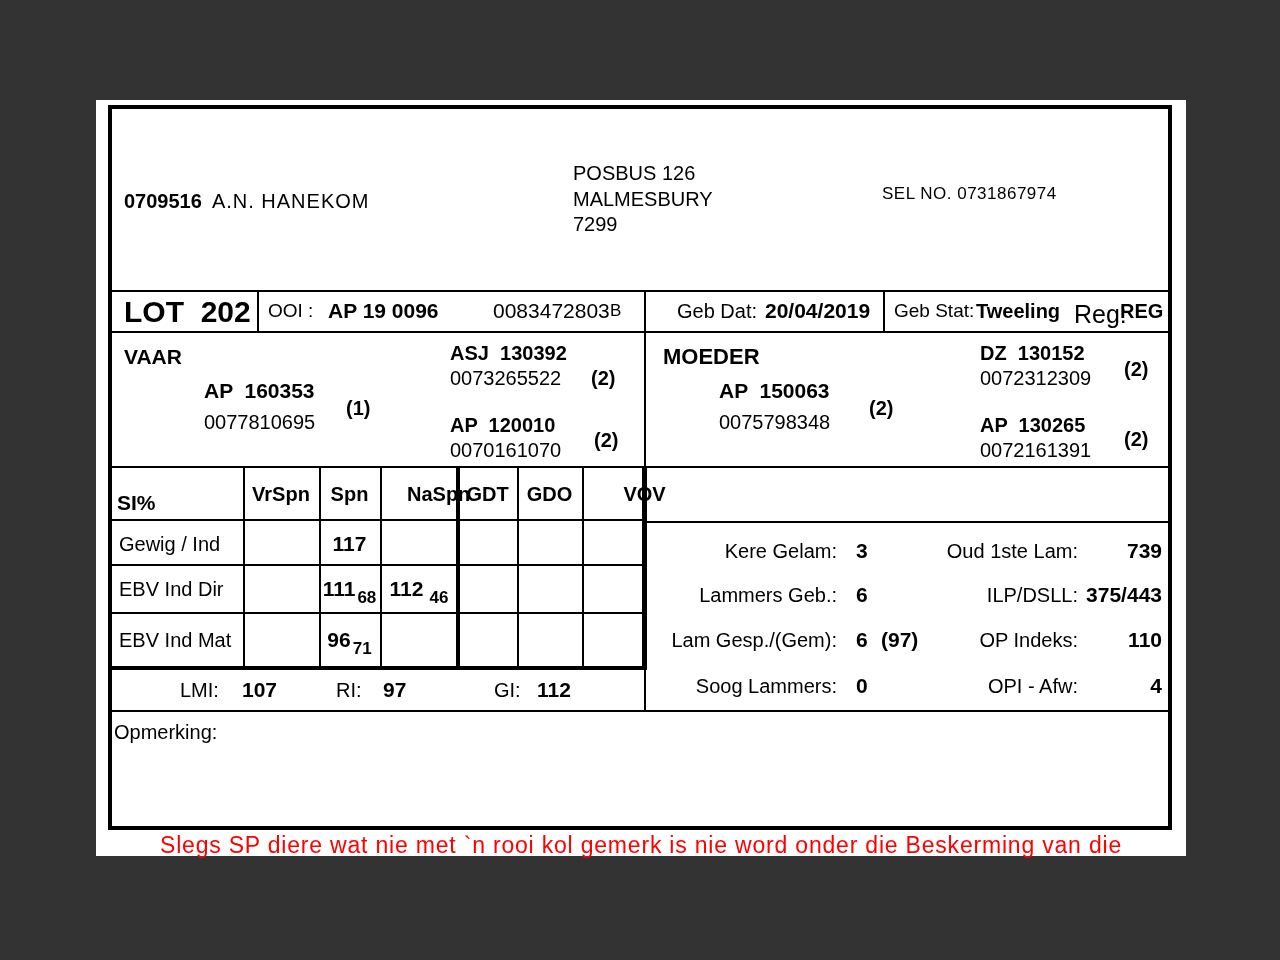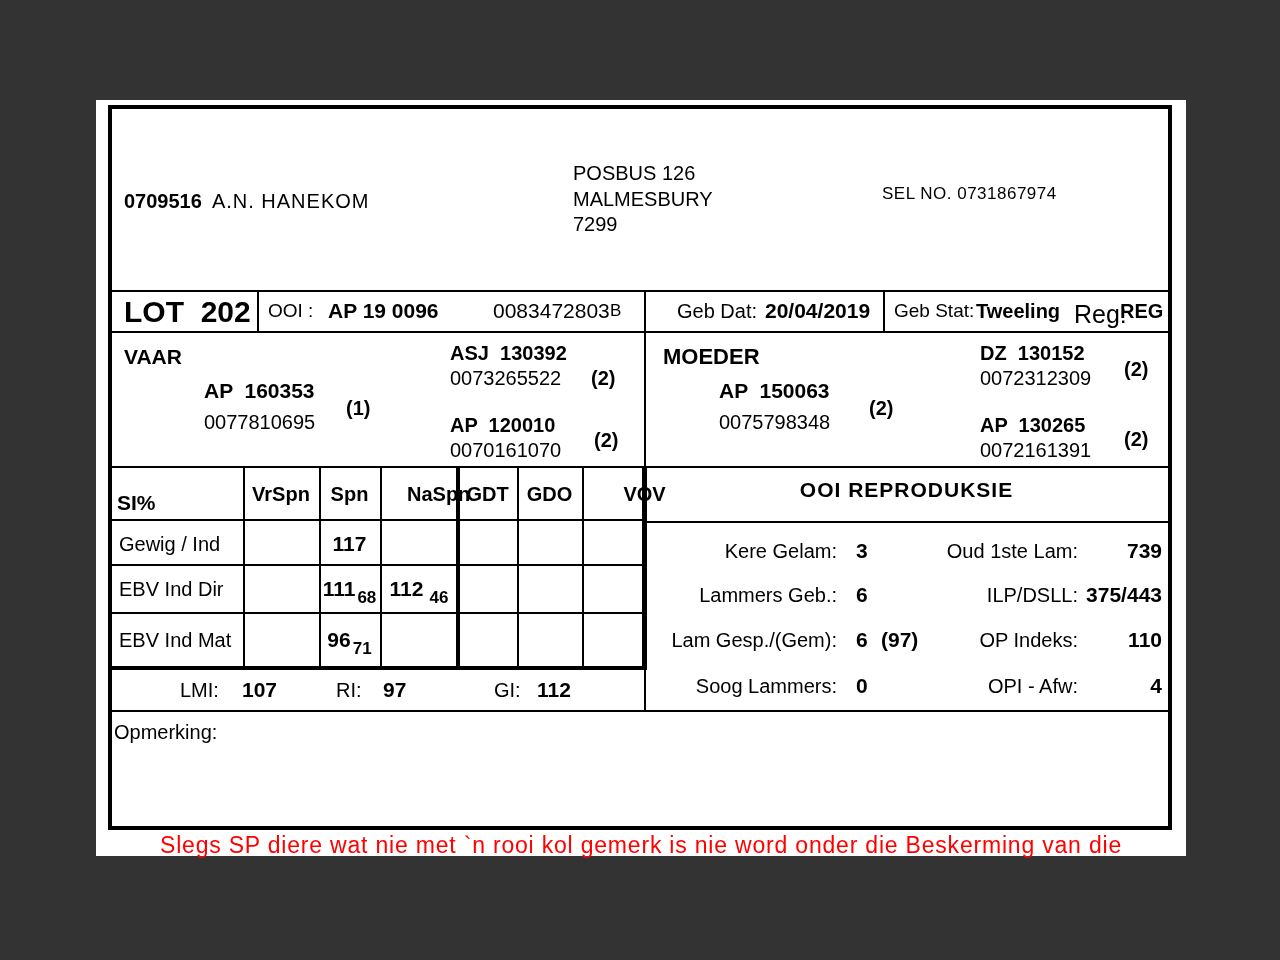--- a/index.html
+++ b/index.html
@@ -128,21 +128,20 @@
     <div class="t" style="left:7px; top:520px;">EBV Ind Mat</div>
     <div class="t b ctr" style="left:207px; top:519px; width:61px; font-size:21px;"><span>96</span><span class="sub">71</span></div>
 
     <div class="t" style="left:68px; top:570px;">LMI:</div>
     <div class="t b" style="left:130px; top:569px; font-size:21px;">107</div>
     <div class="t" style="left:224px; top:570px;">RI:</div>
     <div class="t b" style="left:271px; top:569px; font-size:21px;">97</div>
     <div class="t" style="left:382px; top:570px;">GI:</div>
     <div class="t b" style="left:425px; top:569px; font-size:21px;">112</div>
 
-    <div class="t b ctr" style="left:533px; top:369px; width:523px; font-size:21px; letter-spacing:1px;">OOI REPRODUKSIE</div>
     <div class="ln" style="left:534px; top:412px; width:522px; height:2px;"></div>
 
     <div class="t rgt" style="left:533px; top:431px; width:192px;">Kere Gelam:</div>
     <div class="t b" style="left:744px; top:430px; font-size:21px;">3</div>
     <div class="t rgt" style="left:744px; top:431px; width:222px;">Oud 1ste Lam:</div>
     <div class="t b rgt" style="left:966px; top:430px; width:84px; font-size:21px;">739</div>
 
     <div class="t rgt" style="left:533px; top:475px; width:192px;">Lammers Geb.:</div>
     <div class="t b" style="left:744px; top:474px; font-size:21px;">6</div>
     <div class="t rgt" style="left:744px; top:475px; width:222px;">ILP/DSLL:</div>

